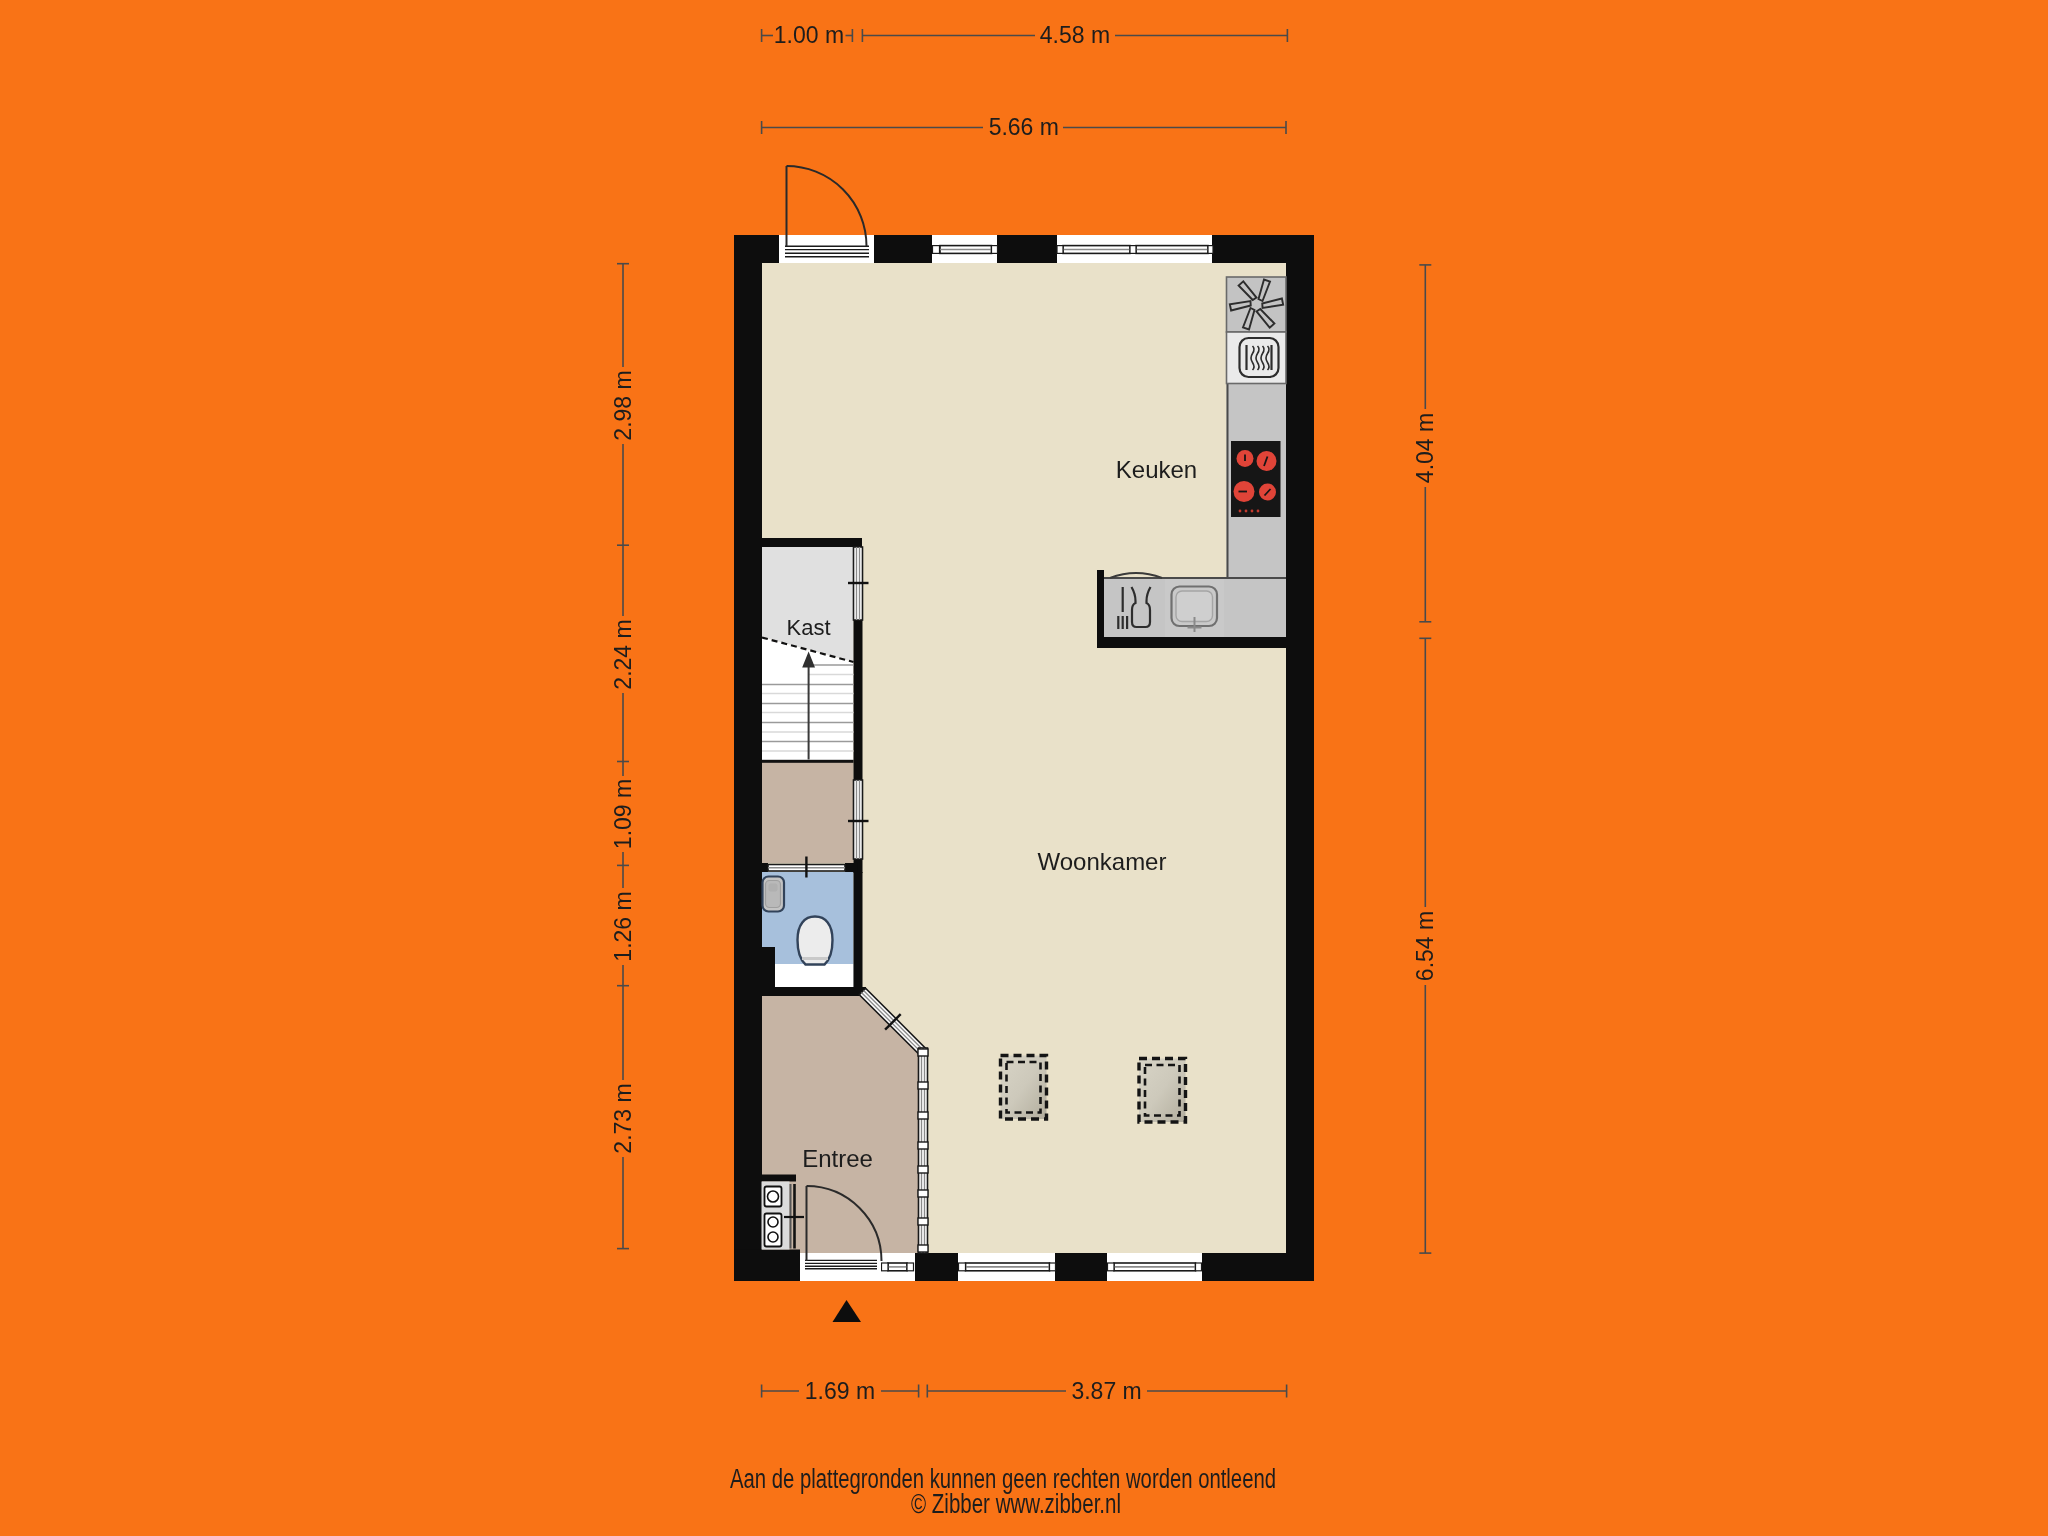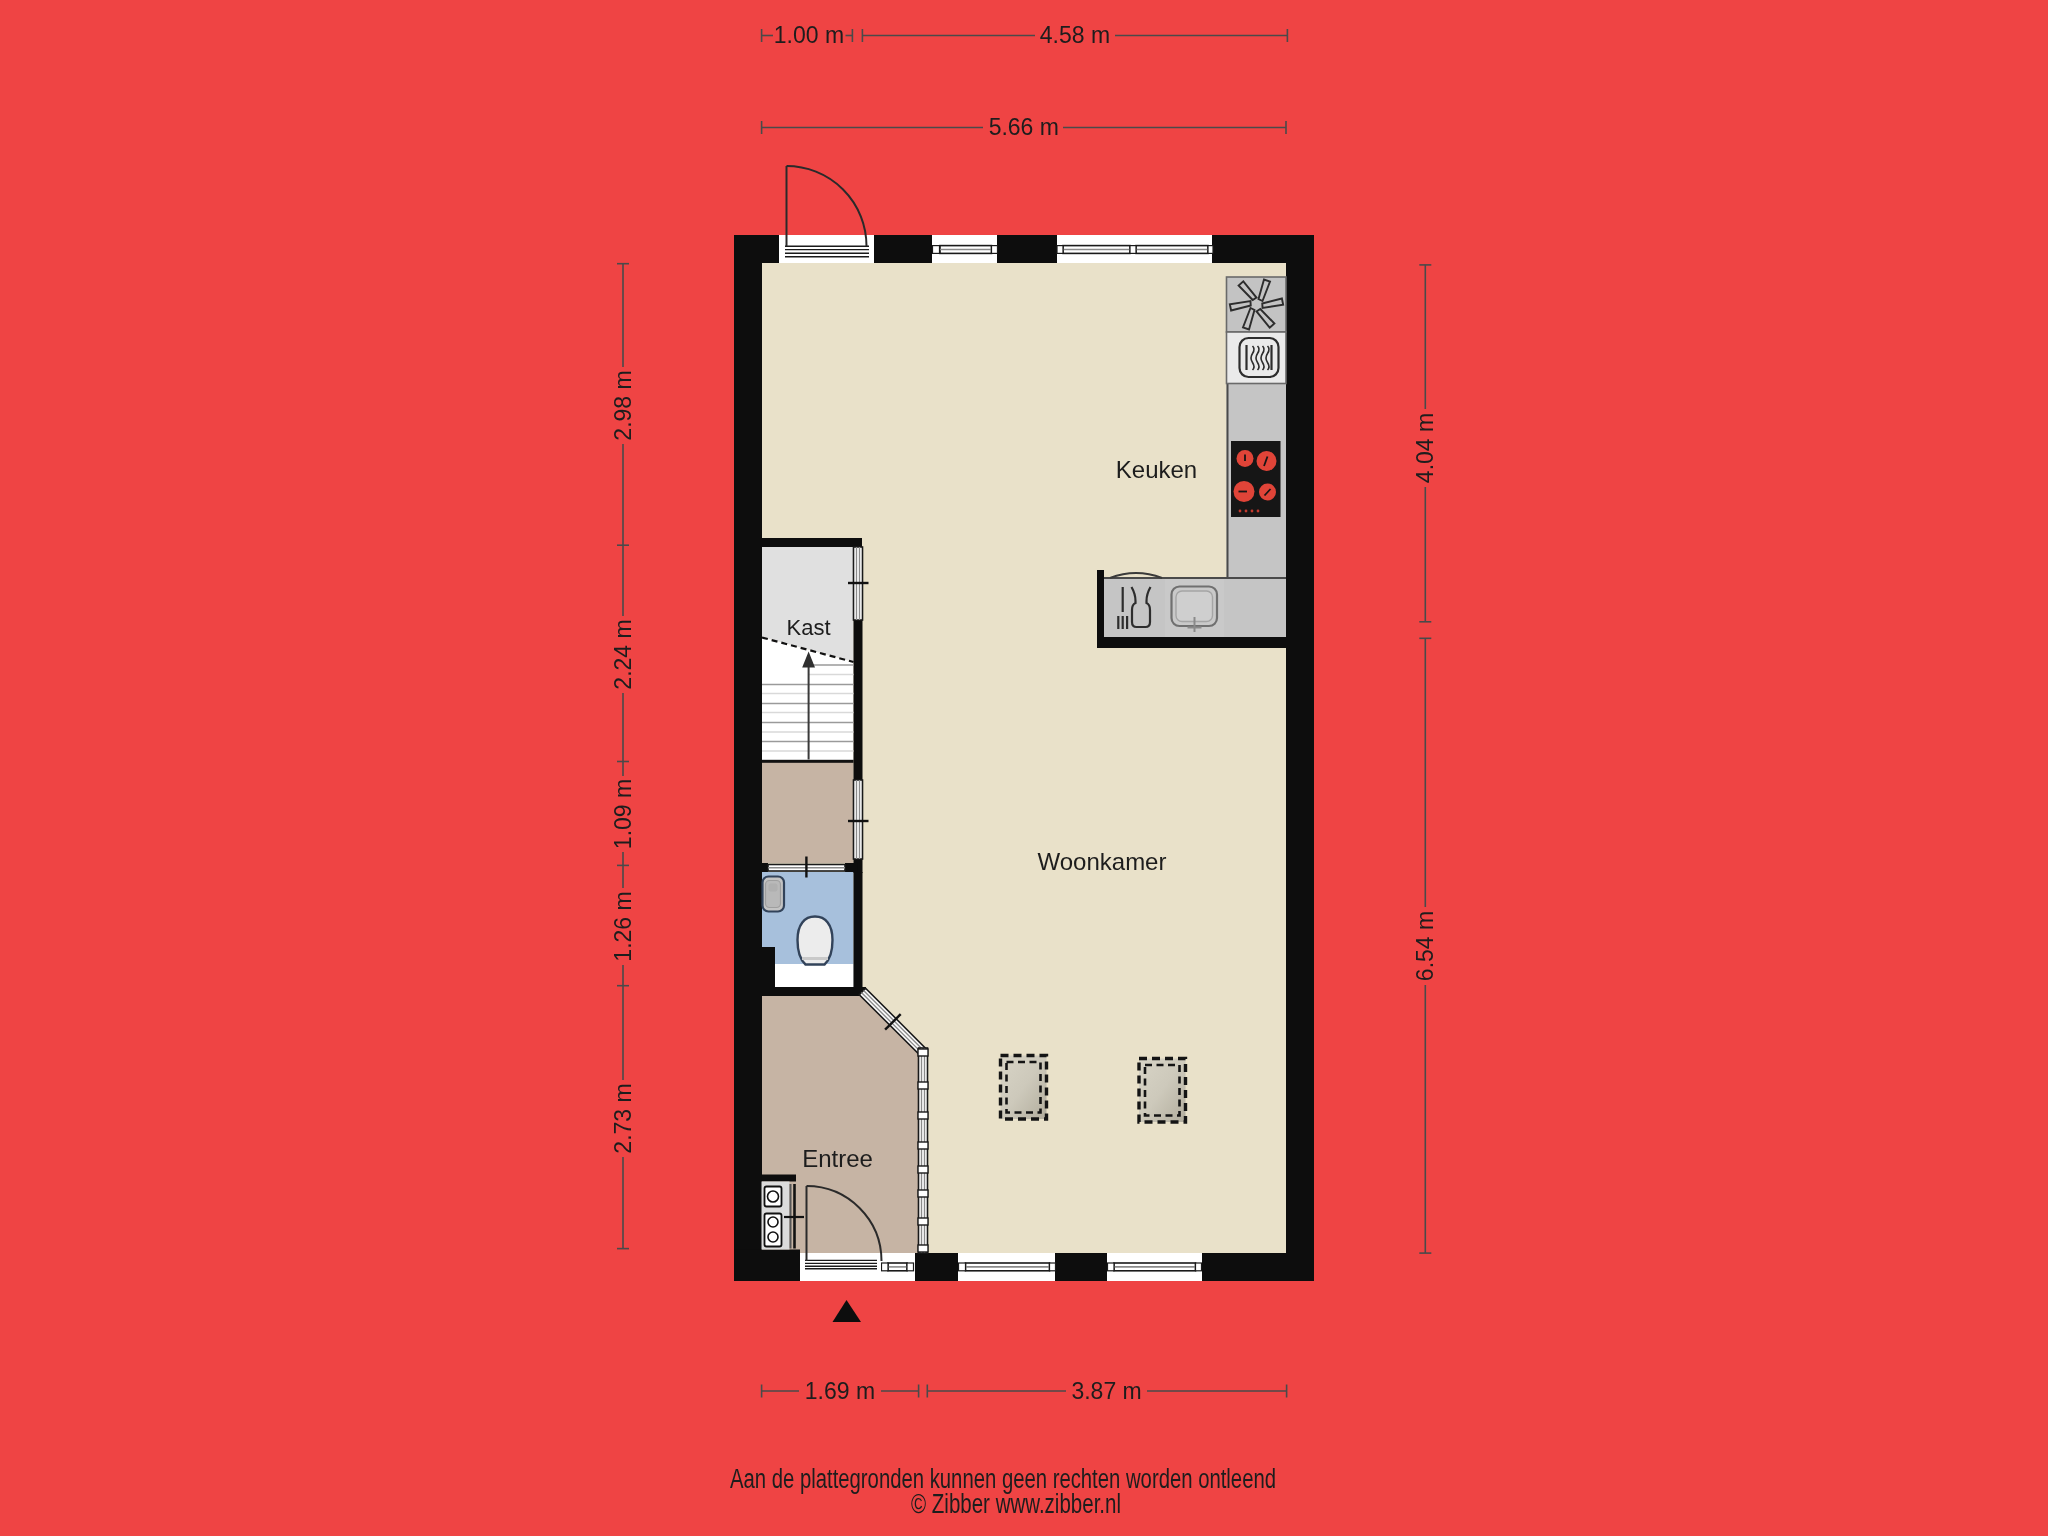--- a/index.html
+++ b/index.html
@@ -1,16 +1,16 @@
 <!DOCTYPE html>
 <html><head>
 <meta charset="utf-8">
 <style>
   html,body{margin:0;padding:0;background:#ffffff;}
-  .page{position:relative;width:2048px;height:1536px;background:#ef4444;overflow:hidden;
+  .page{position:relative;width:2048px;height:1536px;background:#f97316;overflow:hidden;
         font-family:"Liberation Sans", sans-serif;}
   svg{position:absolute;left:0;top:0;}
   text{font-family:"Liberation Sans", sans-serif;fill:#1d1d1d;-webkit-font-smoothing:antialiased;}
 </style>
 </head>
 <body>
 <div class="page">
 <svg width="2048" height="1536" viewBox="0 0 2048 1536">
 <defs>
   <linearGradient id="ruggrad" x1="0" y1="0" x2="1" y2="1">

